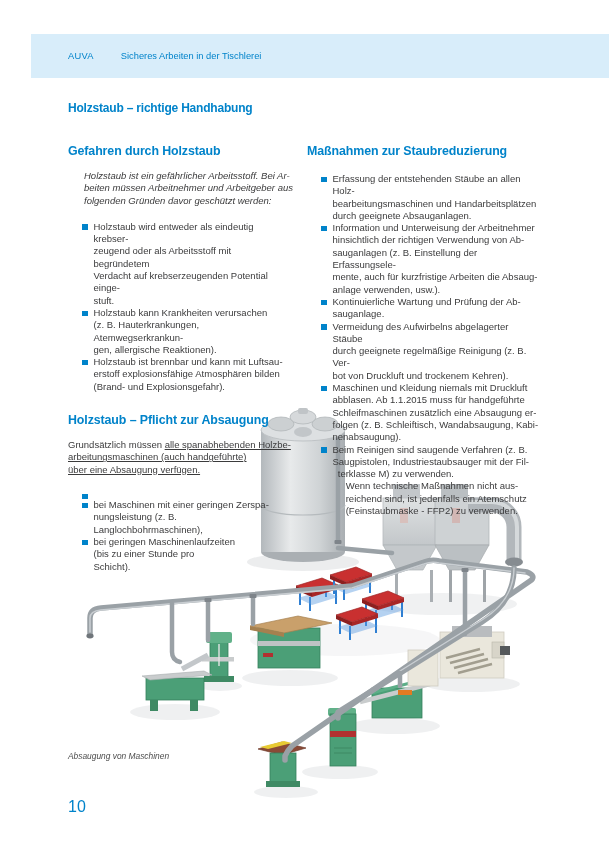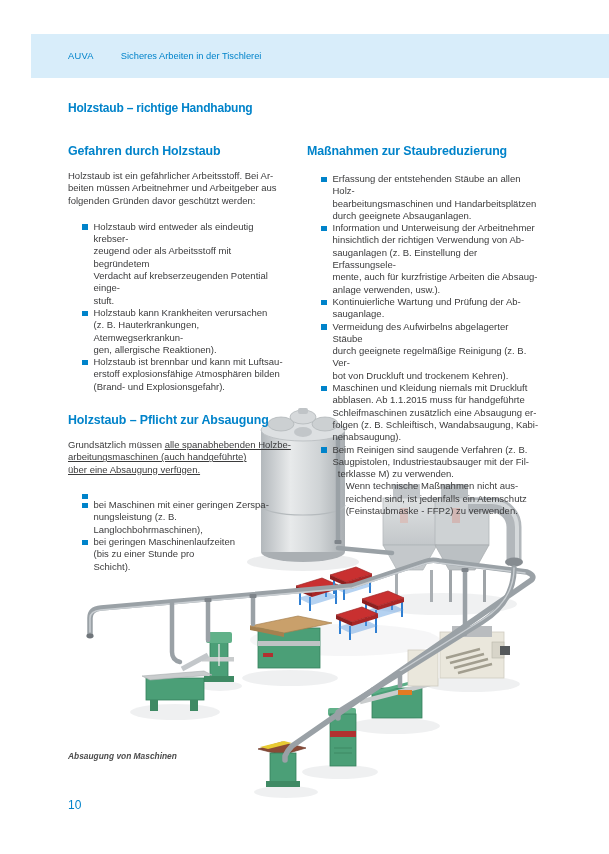--- a/index.html
+++ b/index.html
@@ -16,33 +16,33 @@
   .page-title{
     position:absolute;left:68px;top:101px;margin:0;
     font-size:12px;font-weight:bold;color:#0083ca;letter-spacing:-0.2px;
   }
   .col{position:absolute;font-size:9.5px;line-height:12.3px;z-index:2;}
   .col-left{left:68px;top:144px;width:234px;}
   .col-right{left:307px;top:144px;width:248px;}
   .sec-heading{font-size:12.4px;line-height:15px;color:#0083ca;font-weight:bold;margin:0 0 11px 0;letter-spacing:-0.1px;}
   .sec2{margin-top:20px;}
   .pre{white-space:pre-wrap;}
-  p.block{margin:0 0 12px 0;}
+  p.block{margin:0 0 12px 16px;font-style:italic;}
   p.block2{margin:0 0 7px 0;}
   ul.sq-list{list-style:none;margin:14px;padding:0;}
   ul.sq-list li{display:flex;margin:0;}
   .sq{flex:none;width:5.5px;height:5.5px;background:#0083ca;margin:3.6px 6px 0 0;}
   .bt{white-space:pre-wrap;}
   .u{text-decoration:underline;}
   .illustration{position:absolute;left:0;top:0;z-index:1;}
   .caption{
     position:absolute;left:68px;top:751px;z-index:2;
-    font-size:8.4px;font-style:italic;font-weight:bold;color:#4c4c4c;
+    font-size:8.4px;font-style:italic;font-weight:normal;color:#4c4c4c;
   }
-  .page-number{position:absolute;left:68px;top:798px;z-index:2;font-size:12px;color:#0083ca;}
+  .page-number{position:absolute;left:68px;top:798px;z-index:2;font-size:16px;color:#0083ca;}
 </style>
 </head>
 <body>
 
 <div class="header-bar">
   <span class="brand">AUVA</span>
   <span class="subtitle">Sicheres Arbeiten in der Tischlerei</span>
 </div>
 
 <h1 class="page-title">Holzstaub – richtige Handhabung</h1>

